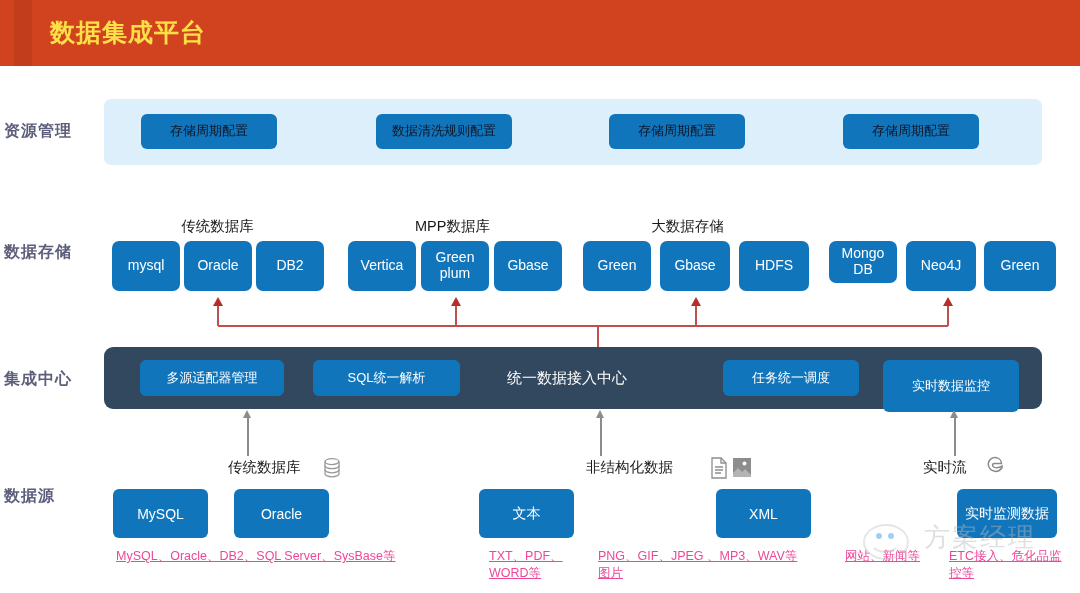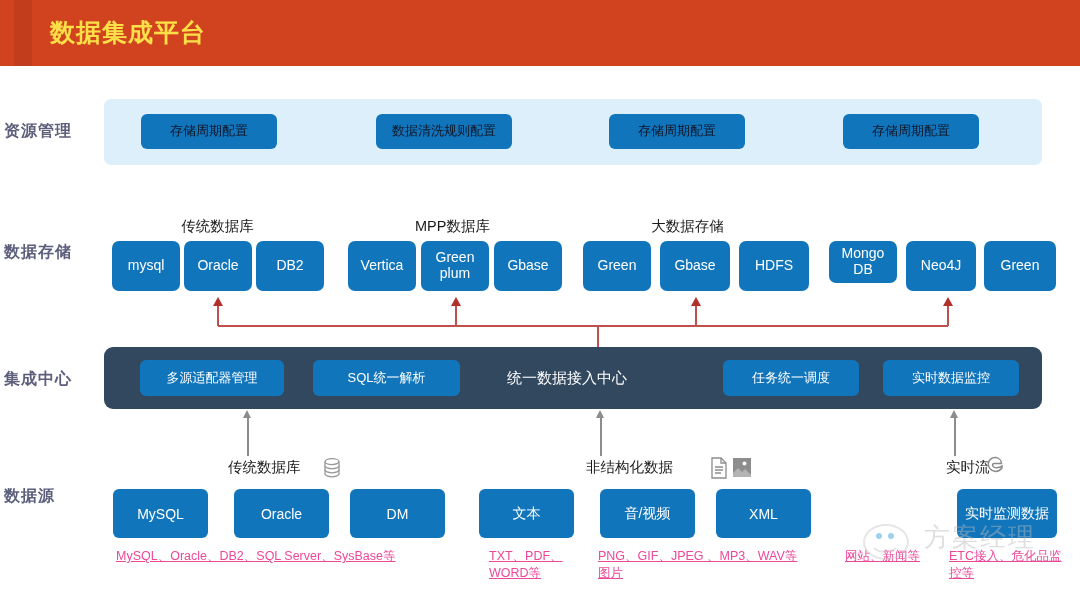--- a/index.html
+++ b/index.html
@@ -166,21 +166,21 @@
   <div class="red-arrow" style="left:213px;top:297px"></div>
   <div class="red-arrow" style="left:451px;top:297px"></div>
   <div class="red-arrow" style="left:691px;top:297px"></div>
   <div class="red-arrow" style="left:943px;top:297px"></div>
 
   <div class="int-bar"></div>
   <div class="int-btn" style="left:140px;top:360px;width:144px;height:36px">多源适配器管理</div>
   <div class="int-btn" style="left:313px;top:360px;width:147px;height:36px">SQL统一解析</div>
   <div class="int-text" style="left:507px;top:360px;height:36px">统一数据接入中心</div>
   <div class="int-btn" style="left:723px;top:360px;width:136px;height:36px">任务统一调度</div>
-  <div class="int-btn" style="left:883px;top:360px;width:136px;height:36px">实时数据监控</div>
+  <div class="int-btn" style="left:883px;top:360px;width:136px;height:52px">实时数据监控</div>
 
   <div class="gray-line" style="left:247px;top:418px;height:38px"></div>
   <div class="gray-arrow" style="left:243px;top:410px"></div>
   <div class="gray-line" style="left:600px;top:418px;height:38px"></div>
   <div class="gray-arrow" style="left:596px;top:410px"></div>
   <div class="gray-line" style="left:954px;top:418px;height:38px"></div>
   <div class="gray-arrow" style="left:950px;top:410px"></div>
 
   <div class="src-title" style="left:228px;top:458px">传统数据库</div>
   <span class="ic" style="left:320px;top:456px">
@@ -201,33 +201,31 @@
         <path d="M6 11h8M6 14h8M6 17h6"></path>
       </g>
       <g>
         <rect x="24" y="2" width="18" height="19" fill="#8d8d8d"></rect>
         <path d="M24 17l5-5 4 4 3-3 6 6v2H24z" fill="#ffffff" opacity=".35"></path>
         <circle cx="35.5" cy="7.5" r="2" fill="#ffffff"></circle>
       </g>
     </svg>
   </span>
 
-  <div class="src-title" style="left:946px;top:458px">实时流</div>
+  <div class="src-title" style="left:923px;top:458px">实时流</div>
   <span class="ic" style="left:985px;top:455px">
     <svg width="20" height="20" viewBox="0 0 20 20">
       <path d="M17 12.8c-1.7 2.4-4.4 3.9-7.2 3.5C5.6 15.7 3 12.3 3.3 8.6 3.6 5 6.9 2.3 10.6 2.6c3.3.3 5.8 2.8 5.9 5.9H9.2c-.9 0-1.6.6-1.6 1.4 0 1.6 1.9 2.9 4.1 2.9 1.9 0 3.7-.6 5.3-1.6z" fill="none" stroke="#8a8a8a" stroke-width="1.5"></path>
     </svg>
   </span>
 
   <div class="src-box" style="left:113px;top:489px;width:95px;height:49px">MySQL</div>
   <div class="src-box" style="left:234px;top:489px;width:95px;height:49px">Oracle</div>
-  <div class="src-box" style="left:350px;top:489px;width:95px;height:49px">DM</div>
 
   <div class="src-box" style="left:479px;top:489px;width:95px;height:49px">文本</div>
-  <div class="src-box" style="left:600px;top:489px;width:95px;height:49px">音/视频</div>
   <div class="src-box" style="left:716px;top:489px;width:95px;height:49px">XML</div>
 
   <div class="src-box" style="left:957px;top:489px;width:100px;height:49px">实时监测数据</div>
 
   <div class="src-desc" style="left:116px;top:548px;width:330px">MySQL、Oracle、DB2、SQL Server、SysBase等</div>
   <div class="src-desc" style="left:489px;top:548px;width:100px">TXT、PDF、WORD等</div>
   <div class="src-desc" style="left:598px;top:548px;width:205px">PNG、GIF、JPEG 、MP3、WAV等图片</div>
   <div class="src-desc" style="left:845px;top:548px;width:90px">网站、新闻等</div>
   <div class="src-desc" style="left:949px;top:548px;width:115px">ETC接入、危化品监控等</div>
 

